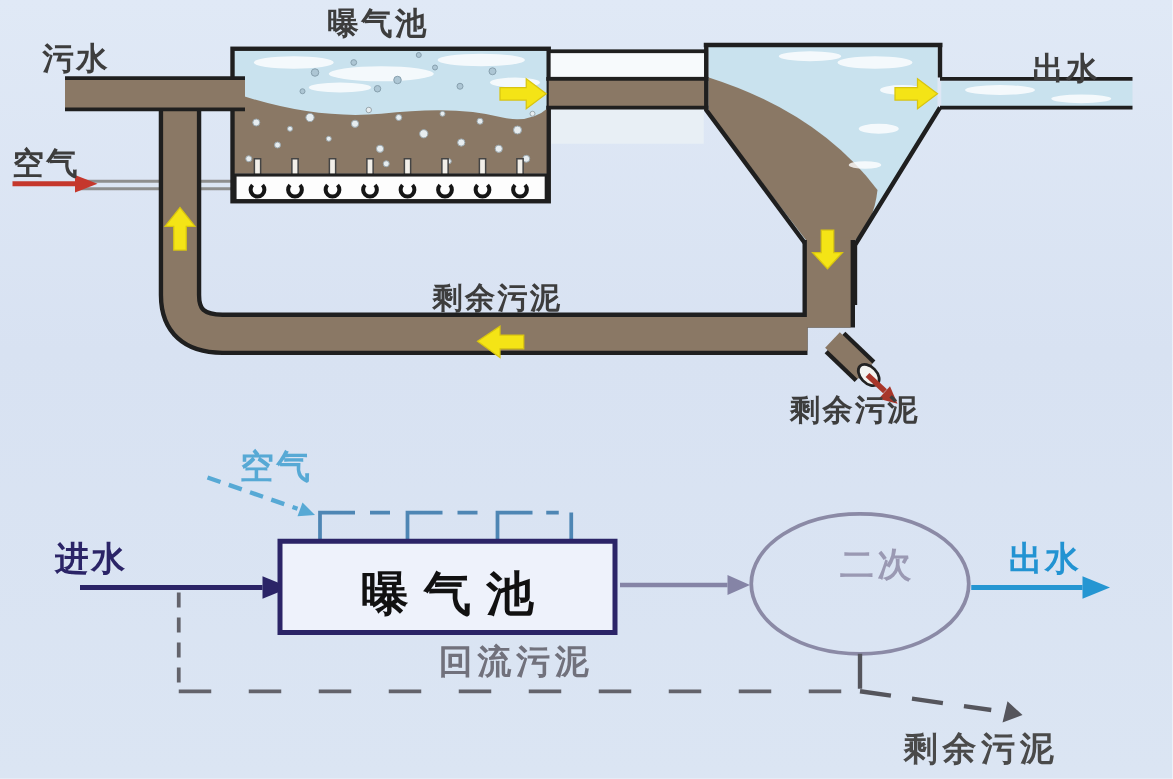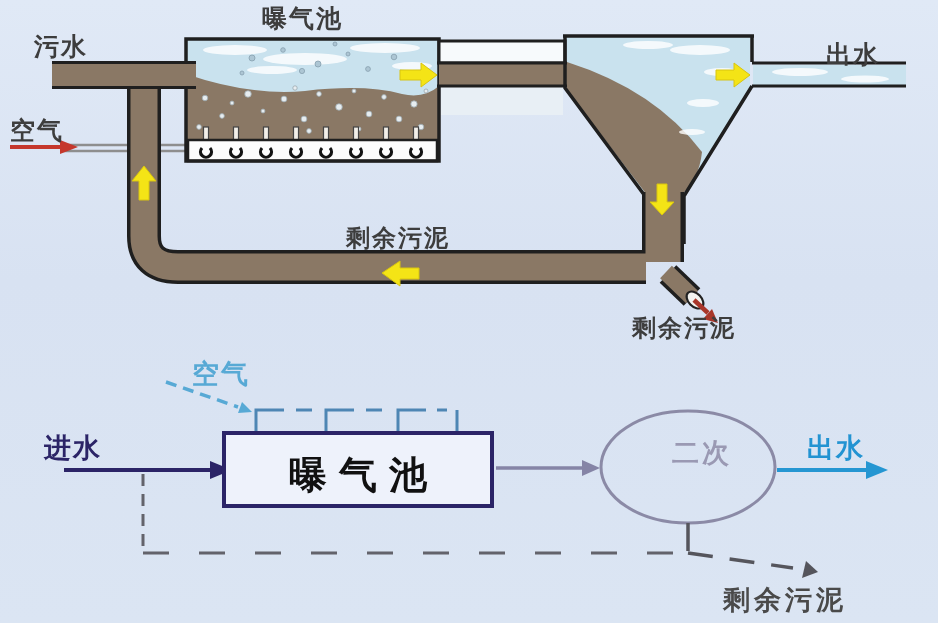--- a/index.html
+++ b/index.html
@@ -227,15 +227,16 @@
   <div class="lbl lbl-top" style="left:346px;top:226px;font-size:24px">剩余污泥</div>
   <div class="lbl lbl-top" style="left:632px;top:316px;font-size:24px">剩余污泥</div>
 
   <div class="lbl lbl-air-b" style="left:192px;top:360px">空气</div>
   <div class="lbl lbl-in-b" style="left:44px;top:434px">进水</div>
   <div class="box-text">曝气池</div>
   <div class="circle-text">
     <div>二次</div>
   </div>
   <div class="lbl lbl-out-b" style="left:807px;top:434px">出水</div>
+  <div class="lbl lbl-ret-b" style="left:351px;top:516px">回流污泥</div>
   <div class="lbl lbl-sur-b" style="left:723px;top:586px">剩余污泥</div>
 
 </div>
 
 </body></html>

